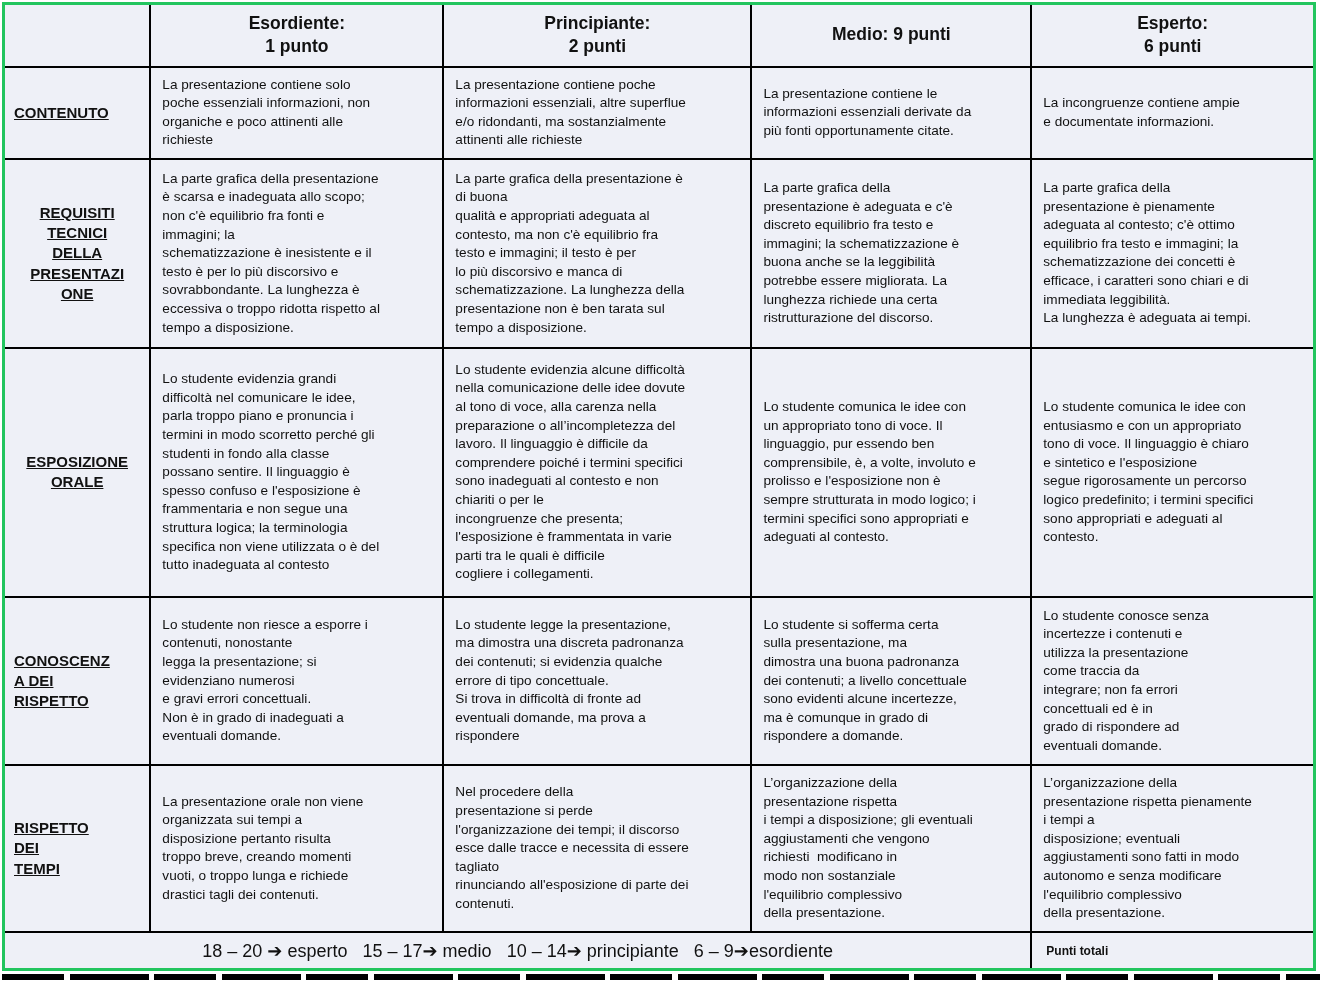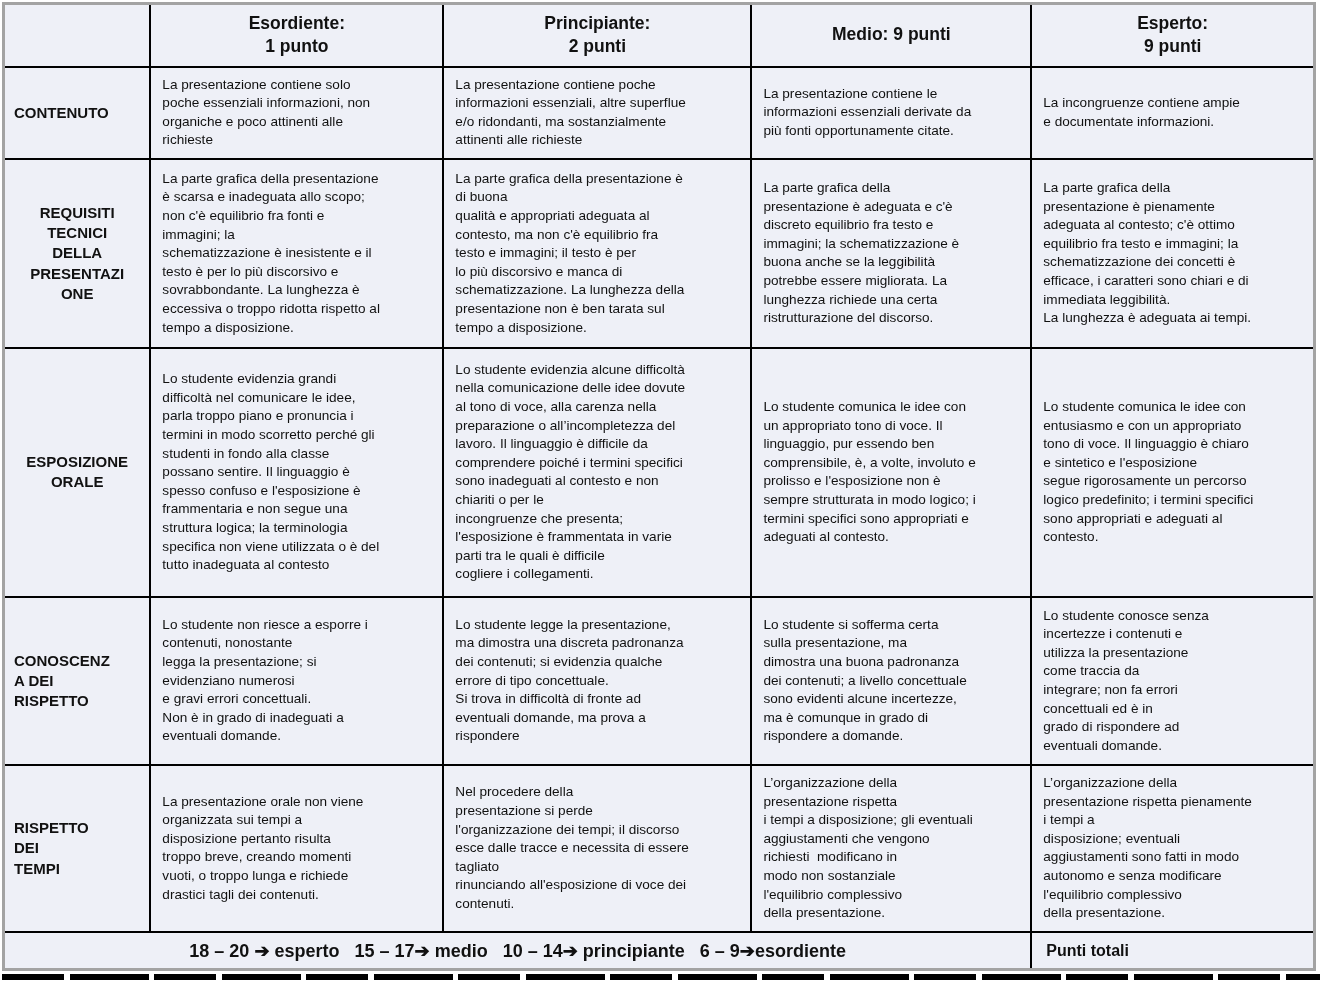--- a/index.html
+++ b/index.html
@@ -9,21 +9,21 @@
     color: #111111;
     -webkit-font-smoothing: antialiased;
   }
   .page { width: 1316px; padding: 2px; }
 
   table.rubric {
     border-collapse: collapse;
     table-layout: fixed;
     width: 1314px;
     background: #eef0f7;
-    border: 3px solid #a3a3a3;
+    border: 3px solid #22c55e;
   }
   col.c0 { width: 11.2%; }
   col.c1 { width: 22.35%; }
   col.c2 { width: 23.5%; }
   col.c3 { width: 21.35%; }
   col.c4 { width: 21.6%; }
 
   th, td { border: 2px solid #000; vertical-align: middle; overflow: hidden; }
 
   thead tr { height: 63px; }
@@ -36,20 +36,21 @@
     padding: 4px 6px;
   }
 
   .criterion {
     font-size: 15px;
     font-weight: bold;
     text-align: left;
     white-space: pre-line;
     line-height: 1.35;
     padding: 4px 6px 4px 9px;
+    text-decoration: underline;
   }
   tbody tr:nth-child(2) .criterion,
   tbody tr:nth-child(3) .criterion { text-align: center; padding-left: 6px; }
 
   .cell {
     font-size: 13.6px;
     line-height: 1.37;
     text-align: left;
     white-space: pre-wrap;
     padding: 8px 11px;
@@ -57,27 +58,27 @@
 
   tbody tr:nth-child(1) { height: 90px; }
   tbody tr:nth-child(2) { height: 189px; }
   tbody tr:nth-child(3) { height: 249px; }
   tbody tr:nth-child(4) { height: 168px; }
   tbody tr:nth-child(5) { height: 167px; }
 
   tfoot tr { height: 38px; }
   .legend {
     font-size: 18px;
-    font-weight: bold;
+    font-weight: normal;
     text-align: center;
     white-space: pre-wrap;
     padding: 2px 6px;
   }
   .total {
-    font-size: 16px;
+    font-size: 12px;
     font-weight: bold;
     text-align: left;
     padding: 2px 6px 2px 14px;
   }
 
   .torn-edge {
     margin-top: 3px;
     height: 6px;
     width: 1320px;
     background: repeating-linear-gradient(90deg,
@@ -101,21 +102,21 @@
     </colgroup>
     <thead>
       <tr>
         <th class="criterion"></th>
         <th>Esordiente:
 1 punto</th>
         <th>Principiante:
 2 punti</th>
         <th>Medio: 9 punti</th>
         <th>Esperto:
-9 punti</th>
+6 punti</th>
       </tr>
     </thead>
     <tbody>
         <tr>
     <th class="criterion">CONTENUTO</th>
     <td class="cell">La presentazione contiene solo
 poche essenziali informazioni, non
 organiche e poco attinenti alle
 richieste</td>
     <td class="cell">La presentazione contiene poche
@@ -254,21 +255,21 @@
 organizzata sui tempi a
 disposizione pertanto risulta
 troppo breve, creando momenti
 vuoti, o troppo lunga e richiede
 drastici tagli dei contenuti.</td>
     <td class="cell">Nel procedere della
 presentazione si perde
 l'organizzazione dei tempi; il discorso
 esce dalle tracce e necessita di essere
 tagliato
-rinunciando all'esposizione di voce dei
+rinunciando all'esposizione di parte dei
 contenuti.</td>
     <td class="cell">L’organizzazione della
 presentazione rispetta
 i tempi a disposizione; gli eventuali
 aggiustamenti che vengono
 richiesti  modificano in
 modo non sostanziale
 l'equilibrio complessivo
 della presentazione.</td>
     <td class="cell">L’organizzazione della

